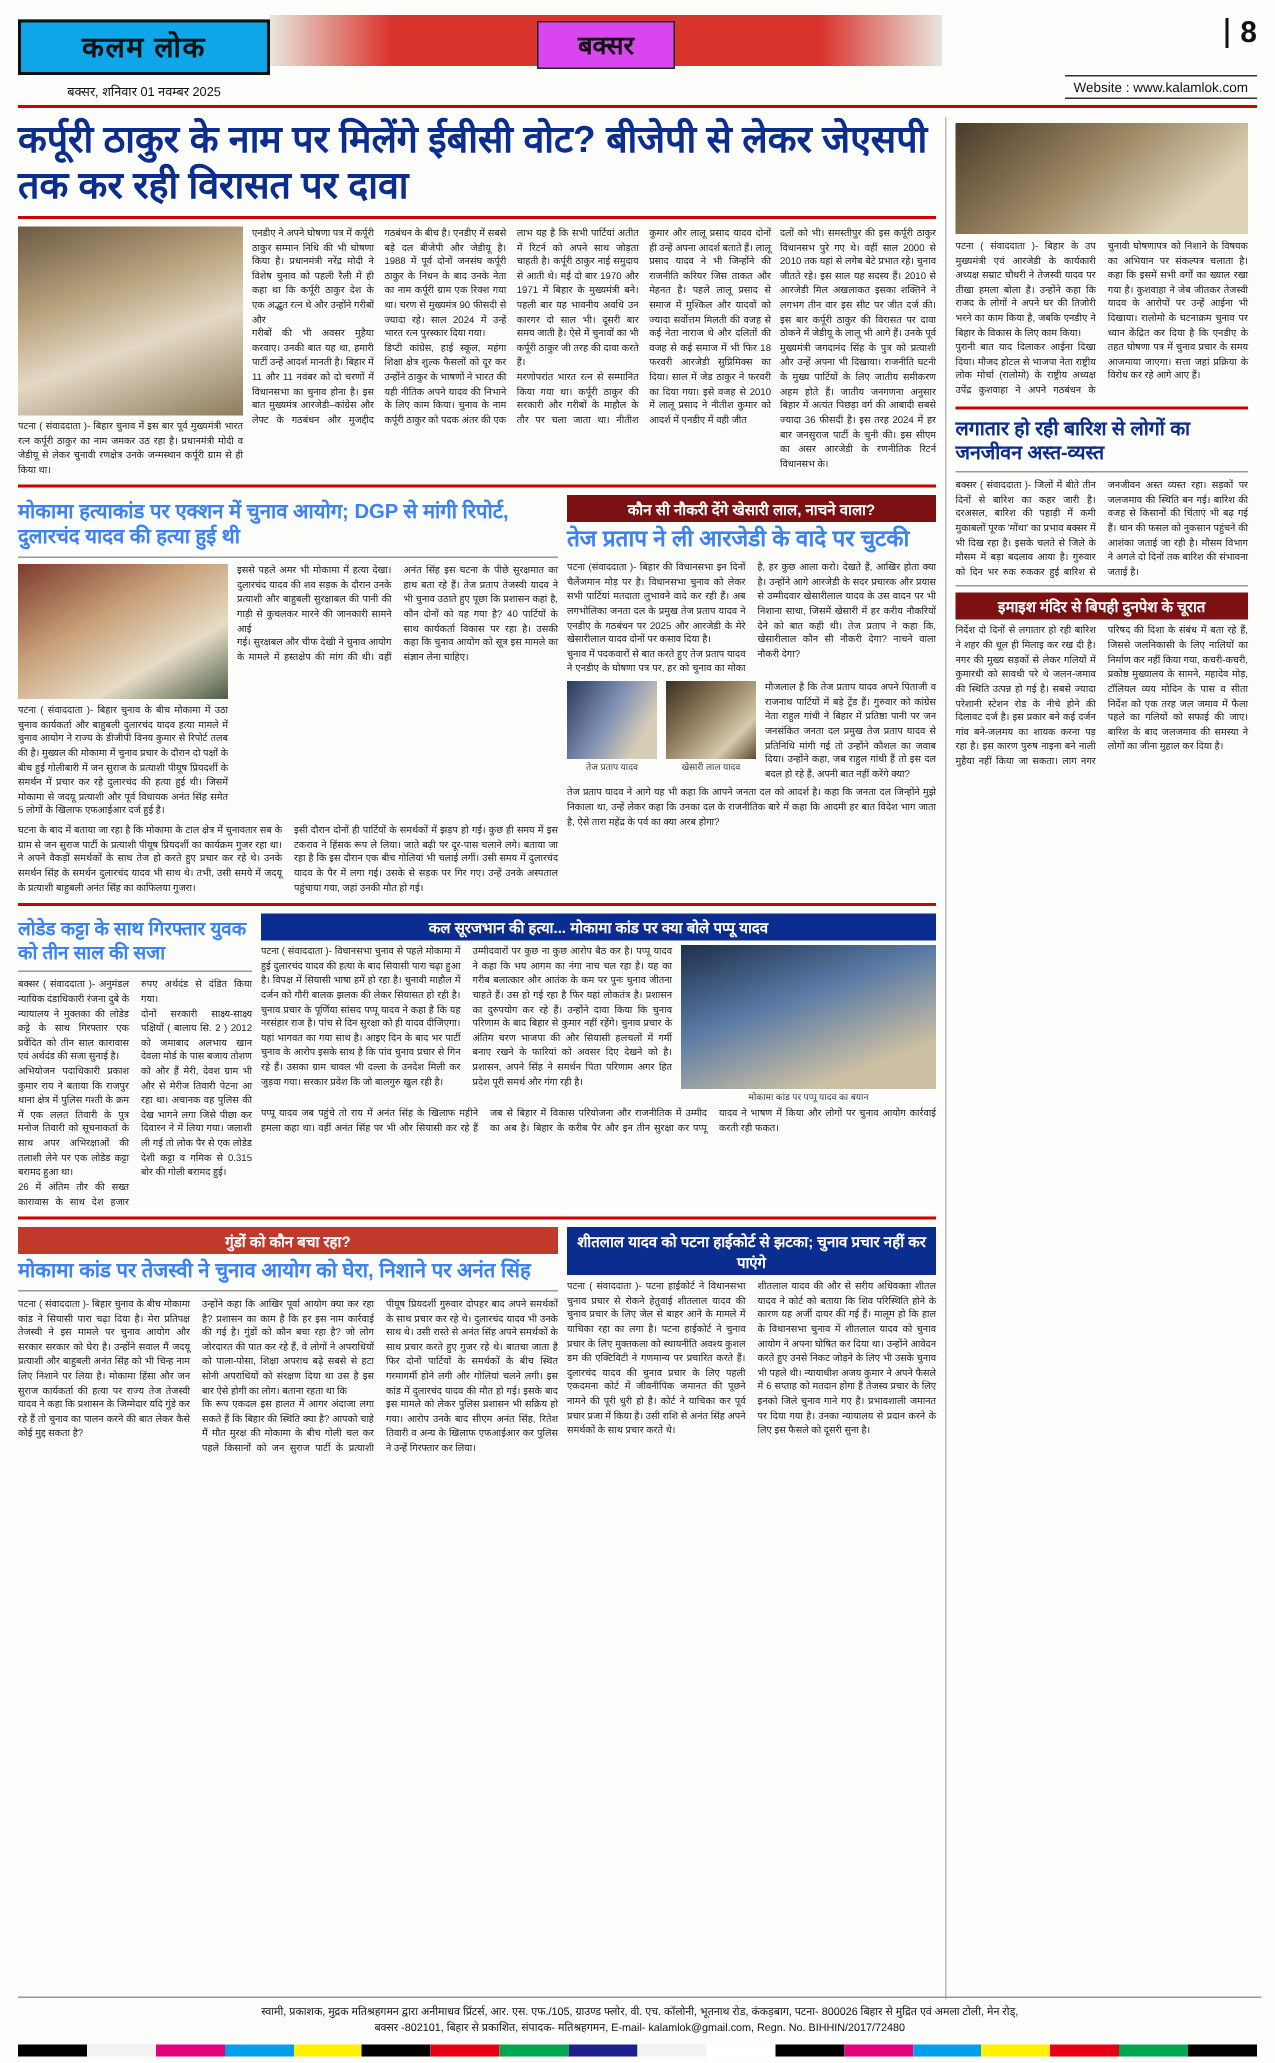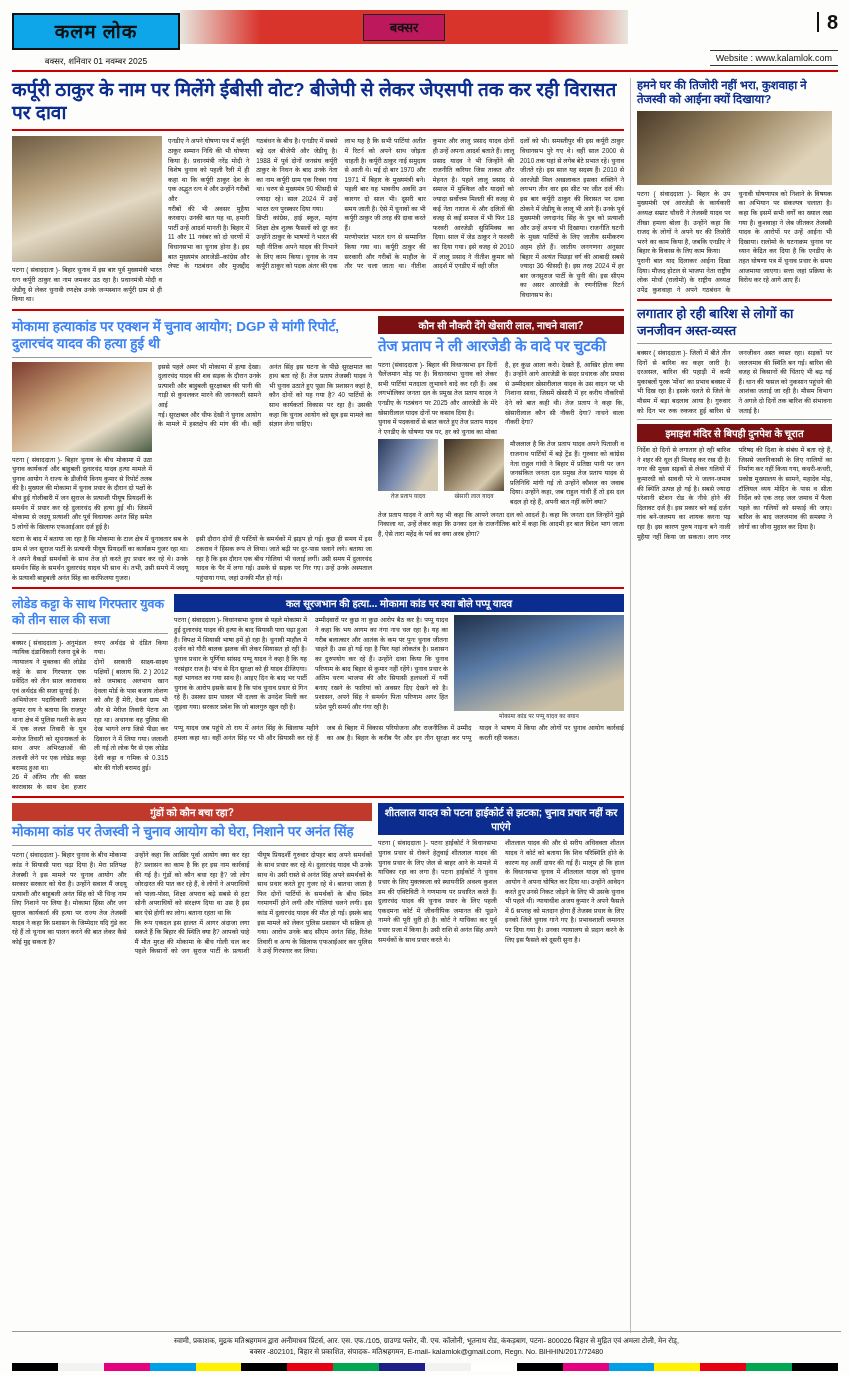--- a/index.html
+++ b/index.html
@@ -39,41 +39,41 @@
     flex: 1; position: relative;
     display:flex; align-items:flex-start; justify-content:center;
   }
   .red-band {
     position:absolute; left:0; right:0; top:0; height:34px;
     background: linear-gradient(90deg,#e8e6de 0%, #d9342c 18%, #d9342c 82%, #e8e6de 100%);
   }
   .city-box {
     position: relative;
     margin-top: 4px;
-    background:#be185d; border:1.5px solid #222;
+    background:#d946ef; border:1.5px solid #222;
     padding: 3px 26px 4px 26px;
-    font-size: 13px; font-weight:bold;
+    font-size: 17px; font-weight:bold;
   }
   .mh-right { width: 210px; display:flex; flex-direction:column; align-items:flex-end; justify-content:flex-start; }
   .page-num { font-size: 20px; font-weight:bold; border-left:2px solid #111; padding-left:8px; line-height:1; margin-top:2px;}
   .website { font-size: 9px; margin-top: 18px; border-top:1px solid #333; border-bottom:1px solid #333; padding:2px 6px; }
 
   
   .content {
     display: flex;
     gap: 6px;
     margin-top: 6px;
     height: 1255px;
   }
   .col-main { width: 612px; }
   .col-right { width: 202px; border-left: 1px solid #bbb; padding-left: 6px; }
 
   
   .lead-head {
-    font-size: 19px; font-weight: bold; line-height: 1.22;
+    font-size: 25px; font-weight: bold; line-height: 1.22;
     color: #0b2d8f;
     border-bottom: 2px solid #c00;
     padding-bottom: 5px;
     margin-bottom: 5px;
   }
   .sec-head {
     font-size: 13.5px; font-weight: bold; line-height:1.25;
     color: #3b82f6; margin: 3px 0 4px 0;
   }
   .kicker {
@@ -265,21 +265,20 @@
             <div class="body-text">शीतलाल यादव की और से सरीय अधिवक्ता शीतल यादव ने कोर्ट को बताया कि शिव परिस्थिति होने के कारण यह अर्जी दायर की गई हैं। मालूम हो कि हाल के विधानसभा चुनाव में शीतलाल यादव को चुनाव आयोग ने अपना घोषित कर दिया था। उन्होंने आवेदन करते हुए उनसे निकट जोड़ने के लिए भी उसके चुनाव भी पहले थी। न्यायाधीश अजय कुमार ने अपने फैसले में 6 सप्ताह को मतदान होगा हैं तेजस्व प्रचार के लिए इनको जिले चुनाव गाने गए है। प्रभावशाली जमानत पर दिया गया है। उनका न्यायालय से प्रदान करने के लिए इस फैसले को दूसरी सुना है।</div>
           </div>
         </div>
       </div>
 
     </div>
 
     <div class="col-right">
 
       <div>
-        <div class="small-head">हमने घर की तिजोरी नहीं भरा, कुशवाहा ने तेजस्वी को आईना क्यों दिखाया?</div>
         <div class="photo p6" style="height:74px; margin-top:4px;"></div>
         <div class="cols2" style="margin-top:4px;">
           <div class="body-text">पटना ( संवाददाता )- बिहार के उप मुख्यमंत्री एवं आरजेडी के कार्यकारी अध्यक्ष सम्राट चौधरी ने तेजस्वी यादव पर तीखा हमला बोला है। उन्होंने कहा कि राजद के लोगों ने अपने घर की तिजोरी भरने का काम किया है, जबकि एनडीए ने बिहार के विकास के लिए काम किया।</div>
           <div class="body-text">पुरानी बात याद दिलाकर आईना दिखा दिया। मौजद होटल से भाजपा नेता राष्ट्रीय लोक मोर्चा (रालोमो) के राष्ट्रीय अध्यक्ष उपेंद्र कुशवाहा ने अपने गठबंधन के चुनावी घोषणापत्र को निशाने के विषयक का अभियान पर संकल्पत्र चलाता है। कहा कि इसमें सभी वर्गों का ख्याल रखा गया है। कुशवाहा ने जेब जीतकर तेजस्वी यादव के आरोपों पर उन्हें आईना भी दिखाया। रालोमो के घटनाक्रम चुनाव पर ध्यान केंद्रित कर दिया है कि एनडीए के तहत घोषणा पत्र में चुनाव प्रचार के समय आजमाया जाएगा। सत्ता जहां प्रक्रिया के विरोध कर रहे आगे आए हैं।</div>
         </div>
       </div>
 
       <div class="rule"></div>
 
       <div>

